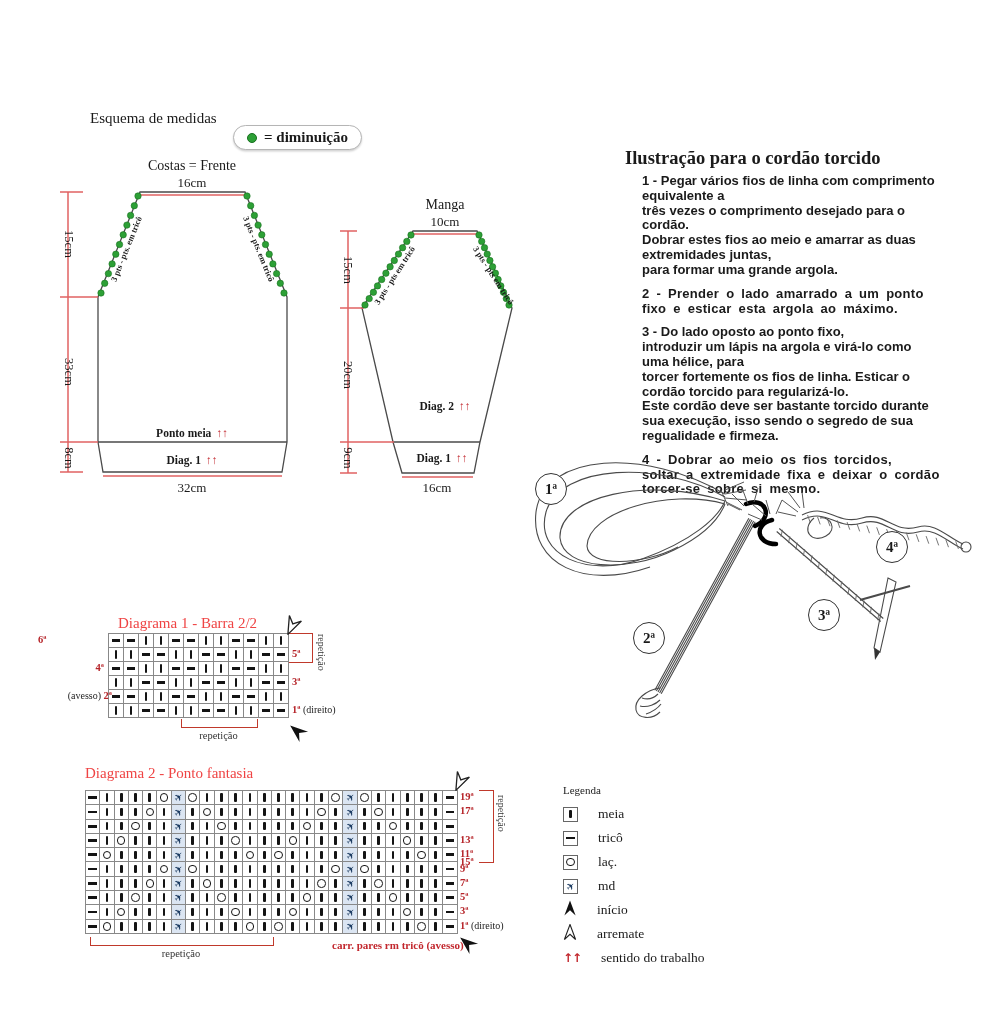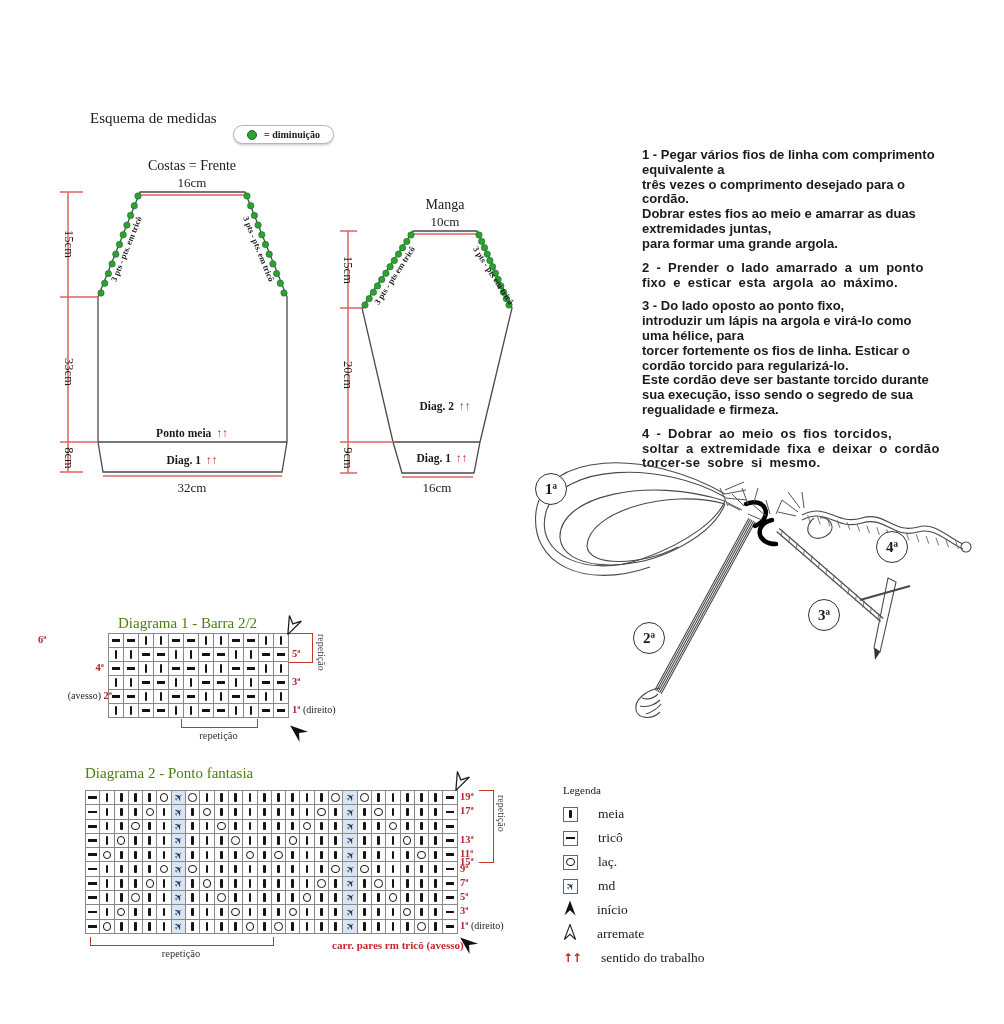--- a/index.html
+++ b/index.html
@@ -5,21 +5,21 @@
   html,body{margin:0;padding:0;background:#fff;}
   .page{position:relative;width:1004px;height:1024px;background:#fff;overflow:hidden;
         font-family:"Liberation Serif",serif;color:#1a1a1a;}
   .abs{position:absolute;}
   .serif{font-family:"Liberation Serif",serif;}
   .t15{font-size:15px;}
   
   .pill{display:flex;align-items:center;gap:7px;border:1px solid #b5b5b5;border-radius:14px;
         padding:3px 13px;box-shadow:0 1.5px 2px rgba(0,0,0,.18);background:#fff;}
   .pill-dot{width:8px;height:8px;border-radius:50%;background:#2da036;border:1px solid #17701f;}
-  .pill-text{font-weight:bold;font-size:10px;}
+  .pill-text{font-weight:bold;font-size:15px;}
   
   svg text{font-family:"Liberation Serif",serif;fill:#1a1a1a;}
   .st14{font-size:14px;}
   .st13{font-size:13px;}
   .st12{font-size:12.5px;}
   .shape{fill:none;stroke:#4a4a4a;stroke-width:1.3px;}
   .redl{stroke:#e06262;stroke-width:1.5px;}
   .bl{font-size:11.5px;font-weight:bold;}
   .redt{fill:#c2272d;font-weight:bold;}
   .slopetxt{font-size:8.5px;font-weight:bold;}
@@ -33,21 +33,21 @@
   
   #cord-art path,#cord-art line,#cord-art circle{fill:none;stroke:#4a4a4a;stroke-width:1.1px;}
   #cord-art .hook{stroke:#000;stroke-width:4.5px;stroke-linecap:round;}
   #cord-art .thin{stroke:#555;stroke-width:1px;}
   #cord-art .fill{fill:#333;stroke:none;}
   #cord-art .hatch{stroke:#666;stroke-width:.9px;}
   .figlabel{width:30px;height:30px;border:1.6px solid #333;border-radius:50%;display:flex;
             align-items:center;justify-content:center;font-weight:bold;font-size:15px;background:#fff;}
   
   .diag{position:absolute;}
-  .diag-title{position:absolute;top:0;font-size:15px;color:#4d7c0f;}
+  .diag-title{position:absolute;top:0;font-size:15px;color:#ef4444;}
   .grid{position:absolute;border-top:1px solid #888;border-left:1px solid #888;background:#fff;}
   .g-row{display:flex;}
   .cell{position:relative;border-right:1px solid #888;border-bottom:1px solid #888;
         display:flex;align-items:center;justify-content:center;background:#fff;}
   .d1 .cell{width:14px;height:13px;}
   .d2 .cell{width:13.3px;height:13.3px;}
   .glyph{display:block;}
   .c-i .glyph{width:2.7px;height:8.5px;background:#141414;border-radius:1px;}
   .c-t .glyph{width:8.5px;height:2.7px;background:#141414;}
   .c-o .glyph{width:6.5px;height:6.5px;border:1.5px solid #141414;border-radius:50%;}
@@ -176,20 +176,21 @@
         <circle cx="176.3" cy="103.6" r="3.2"></circle>
         <circle cx="179.0" cy="110.0" r="3.2"></circle>
       </g>
     <text class="slopetxt" transform="rotate(-57 67 82)" x="67" y="82" text-anchor="middle">3 pts - pts em tricô</text>
     <text class="slopetxt" transform="rotate(57 161 82)" x="161" y="82" text-anchor="middle">3 pts - pts em tricô</text>
     <text class="bl" x="115" y="215" text-anchor="middle"><tspan>Diag. 2</tspan><tspan class="redt" dx="5">↑↑</tspan></text>
     <text class="bl" x="112" y="267" text-anchor="middle"><tspan>Diag. 1</tspan><tspan class="redt" dx="5">↑↑</tspan></text>
   </svg>
 
   <div class="abs cord-text" style="left:625px;top:148px;width:368px;">
+    <h2>Ilustração para o cordão torcido</h2>
     <div id="cord-steps">
         <p class="step"><b>1</b><span> - Pegar vários fios de linha com comprimento
 equivalente a
 três vezes o comprimento desejado para o
 cordão.
 Dobrar estes fios ao meio e amarrar as duas
 extremidades juntas,
 para formar uma grande argola.</span></p>
         <p class="step spread"><b>2</b><span> - Prender o lado amarrado a um ponto
 fixo e esticar esta argola ao máximo.</span></p>

